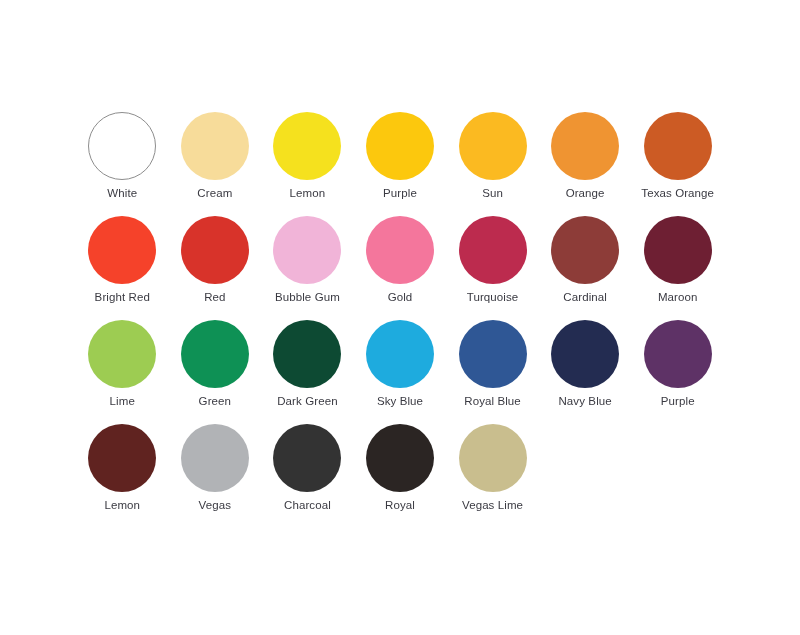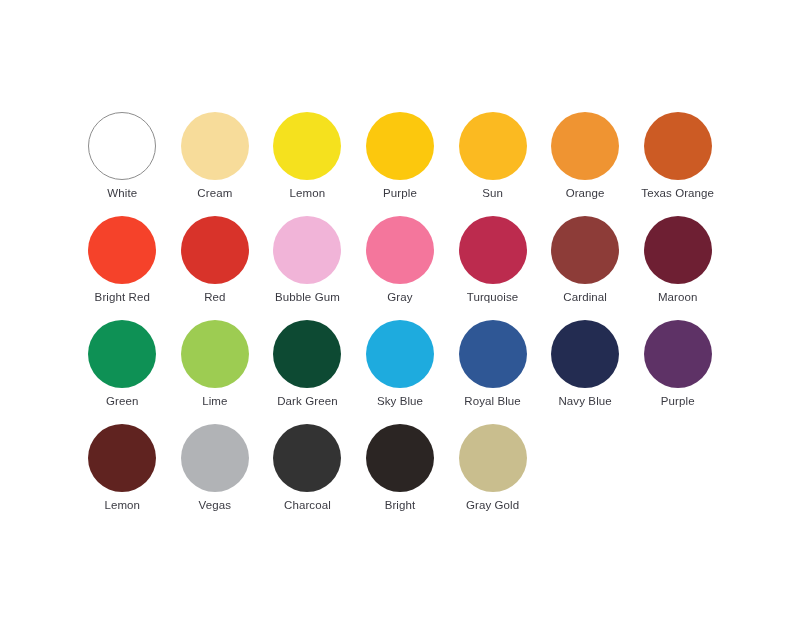--- a/index.html
+++ b/index.html
@@ -105,41 +105,41 @@
       <div class="swatch-cell">
         <span class="swatch-dot" style="background-color: rgb(216, 51, 42);"></span>
         <span class="swatch-label">Red</span>
       </div>
       <div class="swatch-cell">
         <span class="swatch-dot" style="background-color: rgb(241, 180, 216);"></span>
         <span class="swatch-label">Bubble Gum</span>
       </div>
       <div class="swatch-cell">
         <span class="swatch-dot" style="background-color: rgb(244, 118, 156);"></span>
-        <span class="swatch-label">Gray</span>
+        <span class="swatch-label">Gold</span>
       </div>
       <div class="swatch-cell">
         <span class="swatch-dot" style="background-color: rgb(188, 43, 78);"></span>
         <span class="swatch-label">Turquoise</span>
       </div>
       <div class="swatch-cell">
         <span class="swatch-dot" style="background-color: rgb(141, 60, 56);"></span>
         <span class="swatch-label">Cardinal</span>
       </div>
       <div class="swatch-cell">
         <span class="swatch-dot" style="background-color: rgb(110, 31, 51);"></span>
         <span class="swatch-label">Maroon</span>
       </div>
       <div class="swatch-cell">
+        <span class="swatch-dot" style="background-color: rgb(157, 204, 82);"></span>
+        <span class="swatch-label">Lime</span>
+      </div>
+      <div class="swatch-cell">
         <span class="swatch-dot" style="background-color: rgb(14, 145, 85);"></span>
         <span class="swatch-label">Green</span>
-      </div>
-      <div class="swatch-cell">
-        <span class="swatch-dot" style="background-color: rgb(157, 204, 82);"></span>
-        <span class="swatch-label">Lime</span>
       </div>
       <div class="swatch-cell">
         <span class="swatch-dot" style="background-color: rgb(13, 74, 51);"></span>
         <span class="swatch-label">Dark Green</span>
       </div>
       <div class="swatch-cell">
         <span class="swatch-dot" style="background-color: rgb(30, 171, 222);"></span>
         <span class="swatch-label">Sky Blue</span>
       </div>
       <div class="swatch-cell">
@@ -161,20 +161,20 @@
       <div class="swatch-cell">
         <span class="swatch-dot" style="background-color: rgb(177, 179, 182);"></span>
         <span class="swatch-label">Vegas</span>
       </div>
       <div class="swatch-cell">
         <span class="swatch-dot" style="background-color: rgb(51, 51, 51);"></span>
         <span class="swatch-label">Charcoal</span>
       </div>
       <div class="swatch-cell">
         <span class="swatch-dot" style="background-color: rgb(43, 37, 35);"></span>
-        <span class="swatch-label">Bright</span>
+        <span class="swatch-label">Royal</span>
       </div>
       <div class="swatch-cell">
         <span class="swatch-dot" style="background-color: rgb(201, 190, 142);"></span>
-        <span class="swatch-label">Gray Gold</span>
+        <span class="swatch-label">Vegas Lime</span>
       </div>
     </div>
 </div>
 
 </body></html>

